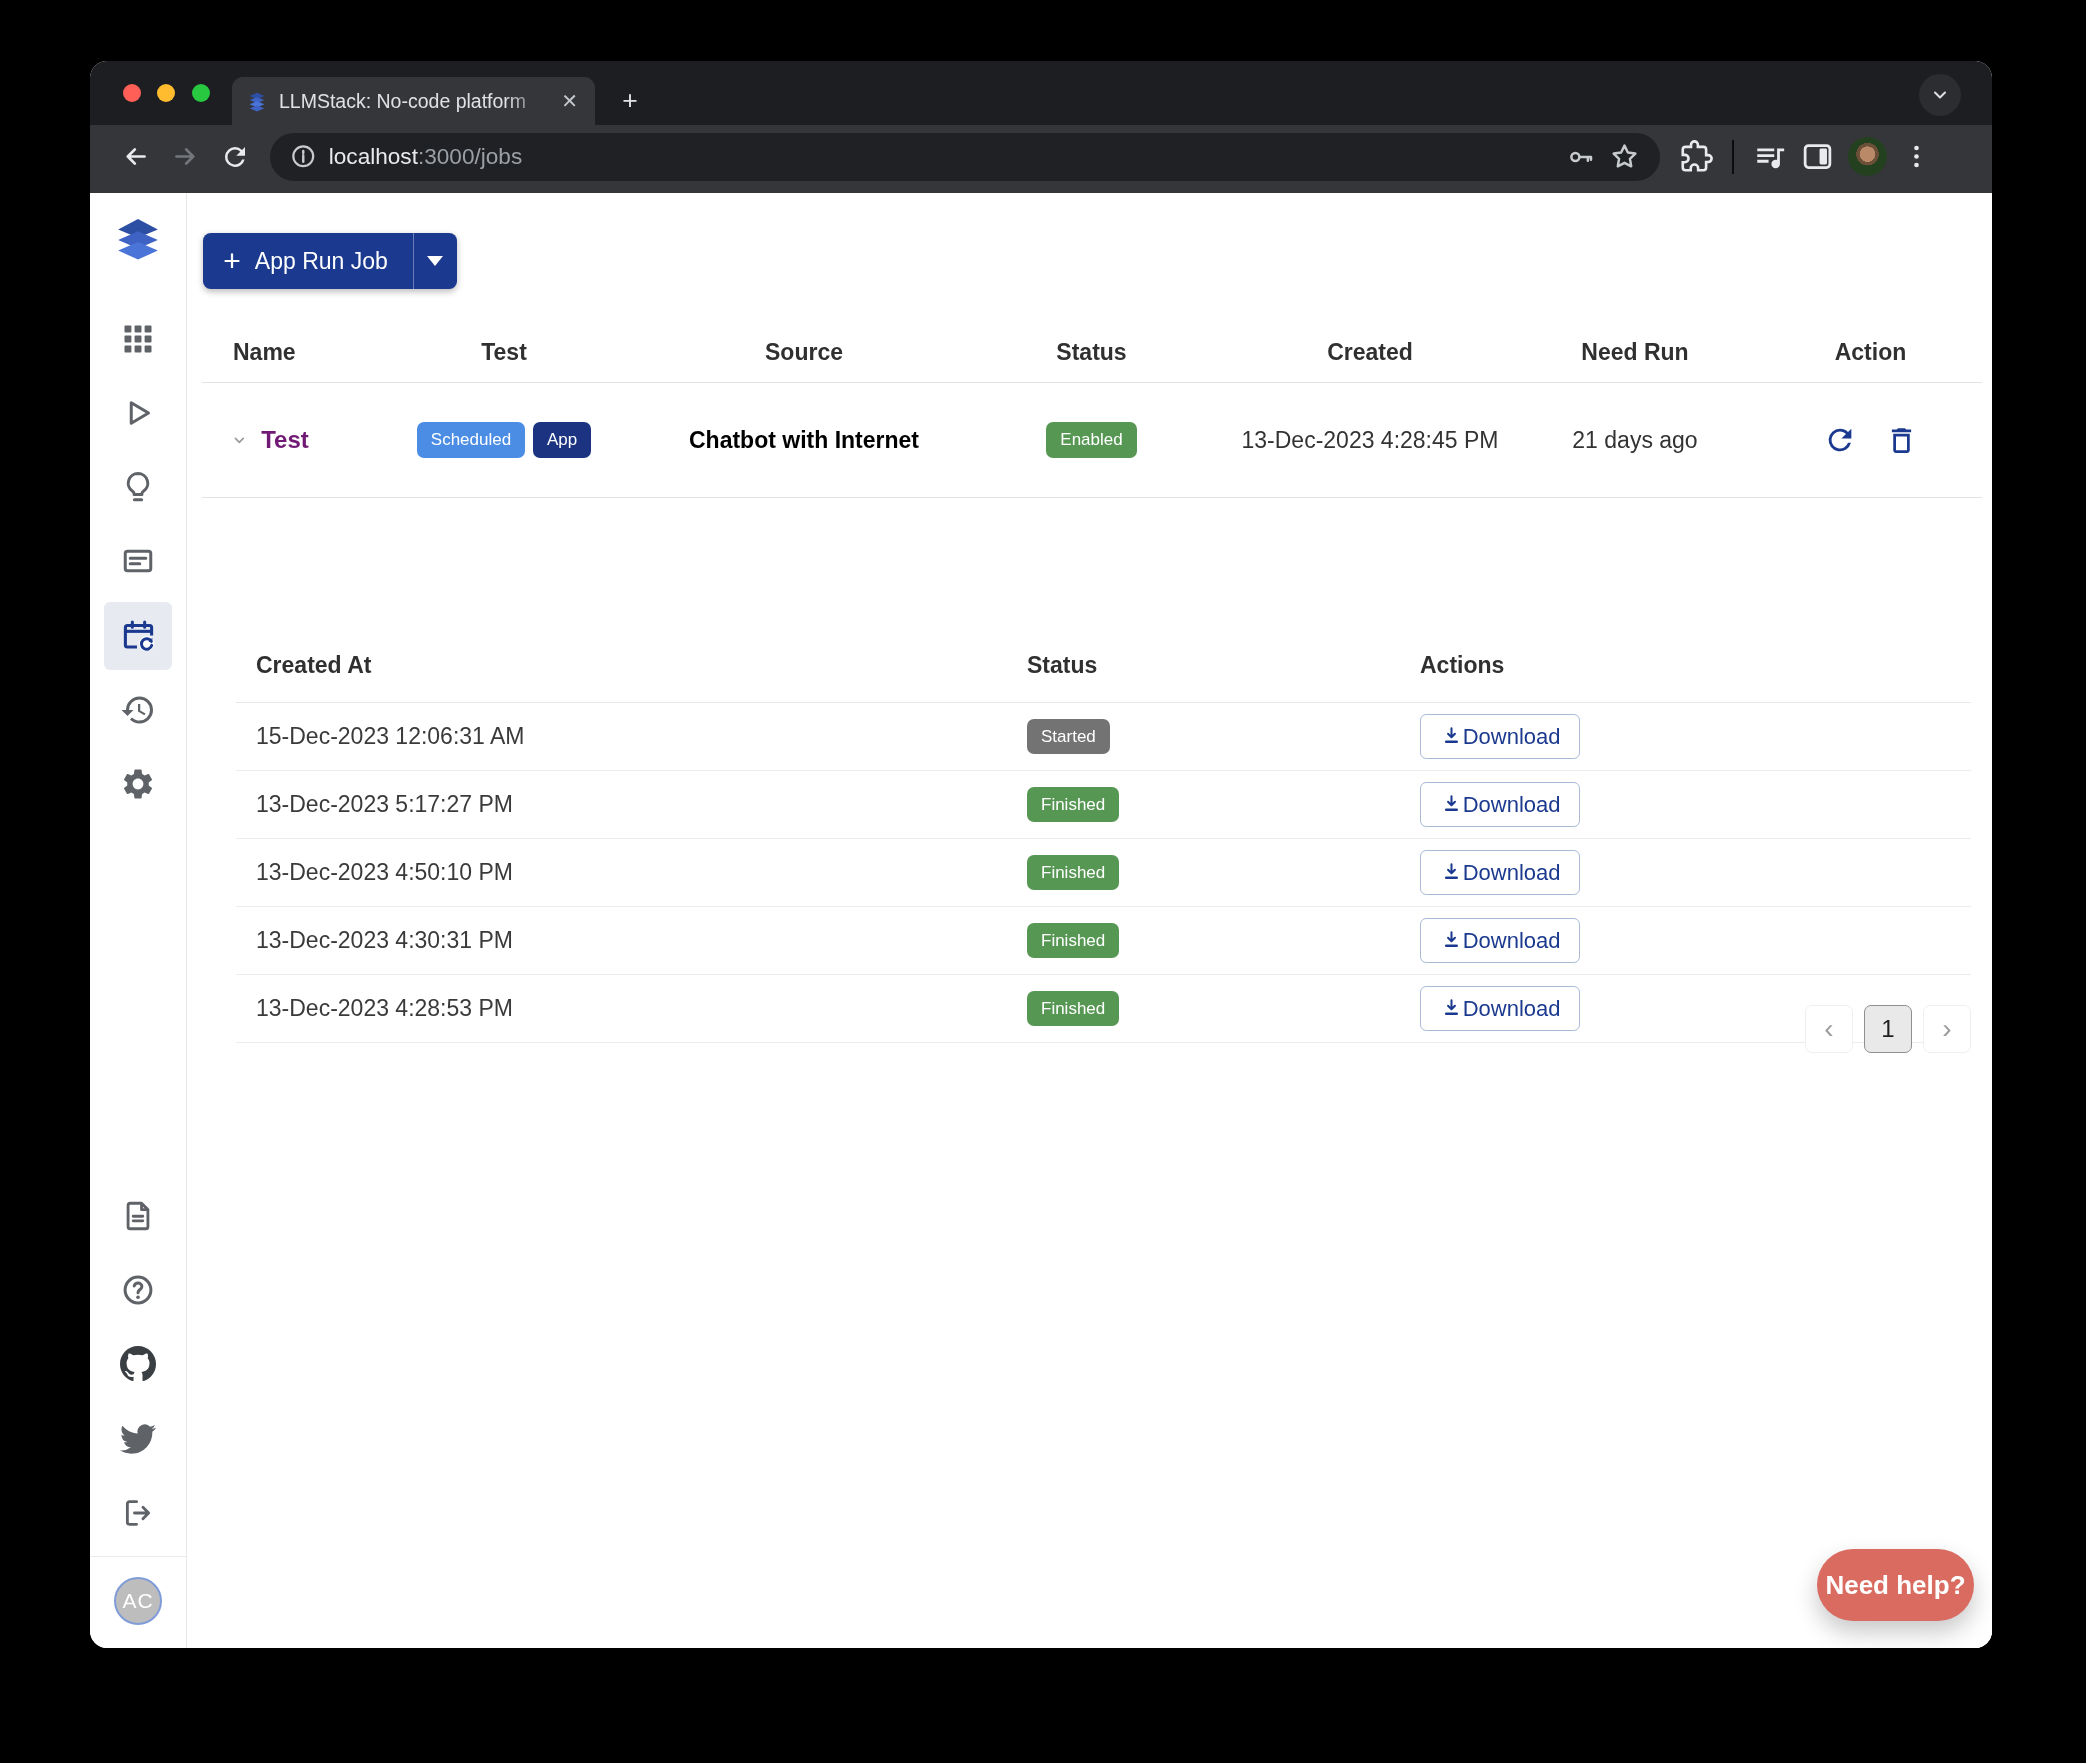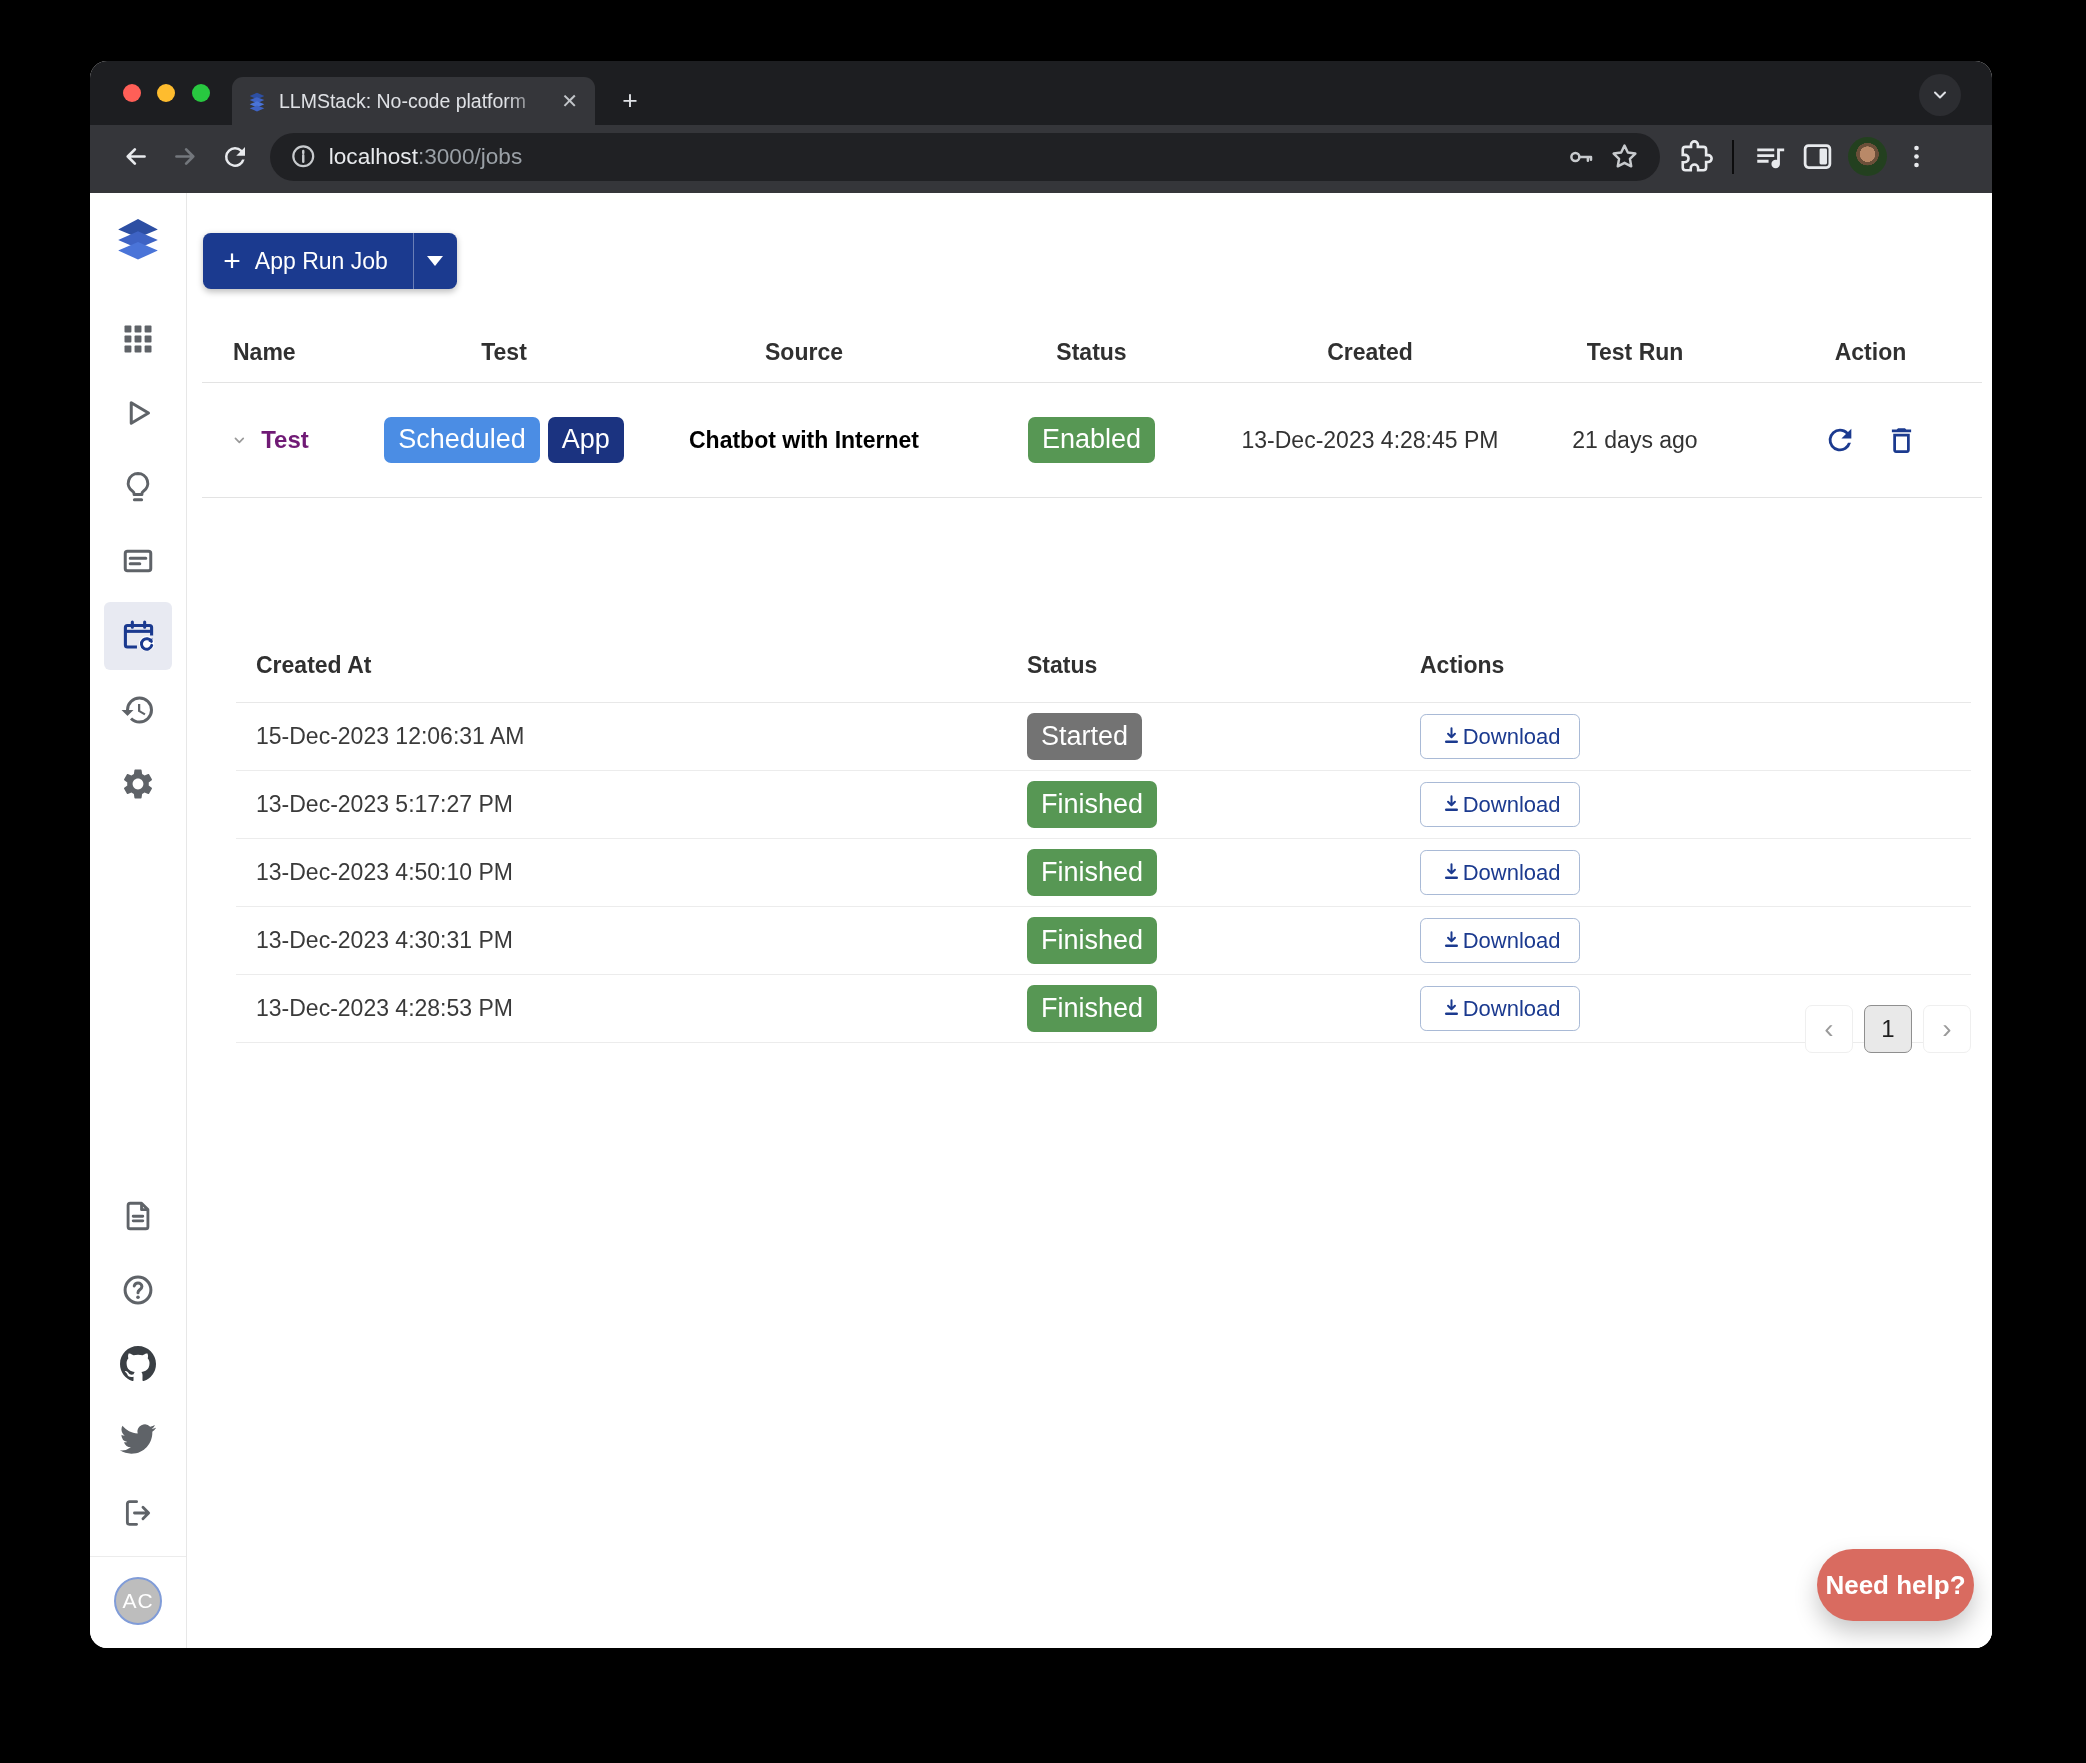--- a/index.html
+++ b/index.html
@@ -67,21 +67,21 @@
   .jobs-table { position:absolute; left:15px; right:10px; top:130px; }
   .jt-grid { display:grid; grid-template-columns:152px 300px 300px 275px 282px 248px 1fr; align-items:center; }
   .jt-header { height:60px; border-bottom:1.6px solid #e3e3e3; font-weight:700; color:#303030; font-size:23px; }
   .jt-header > div { text-align:center; }
   .jt-header > div:first-child { text-align:left; padding-left:31px; }
   .jt-row { height:115px; border-bottom:1.6px solid #e3e3e3; font-size:23px; color:#333; }
   .jt-row > div { display:flex; justify-content:center; align-items:center; }
   .cell-name { justify-content:flex-start !important; padding-left:28px; gap:12.5px; font-weight:700; color:#701a75; font-size:24px; }
   .chev { color:#9a9a9a; }
   .badges { gap:7.8px; }
-  .badge { display:inline-block; padding:7.8px 14px; border-radius:7px; color:#fff; font-size:27px; line-height:1.15; }
+  .badge { display:inline-block; padding:7.8px 14px; border-radius:7px; color:#fff; font-size:17px; line-height:1.15; }
   .badge.blue { background:#4b8de4; }
   .badge.navy { background:#1b3380; }
   .badge.green { background:#579754; }
   .badge.orange { background:#737373; }
   .src-link { color:#000000;font-weight:bold; }
   .action-cell { gap:28px; }
 
   
   .runs-table { position:absolute; left:49px; right:21px; top:435px; font-size:23px; }
   .rt-grid { display:grid; grid-template-columns:791px 393px 1fr; align-items:center; }
@@ -303,21 +303,21 @@
           </div>
         </div>
 
         <div class="jobs-table">
           <div class="jt-grid jt-header">
             <div>Name</div>
             <div>Test</div>
             <div>Source</div>
             <div>Status</div>
             <div>Created</div>
-            <div>Test Run</div>
+            <div>Need Run</div>
             <div>Action</div>
           </div>
           <div class="jt-grid jt-row">
             <div class="cell-name">
               <svg class="chev" width="18.7" height="18.7" viewBox="0 0 24 24">
                 <path d="M7 9.5l5 5 5-5" fill="none" stroke="#9a9a9a" stroke-width="2.2" stroke-linecap="round" stroke-linejoin="round"></path>
               </svg>
               <span>Test</span>
             </div>
             <div class="badges">

